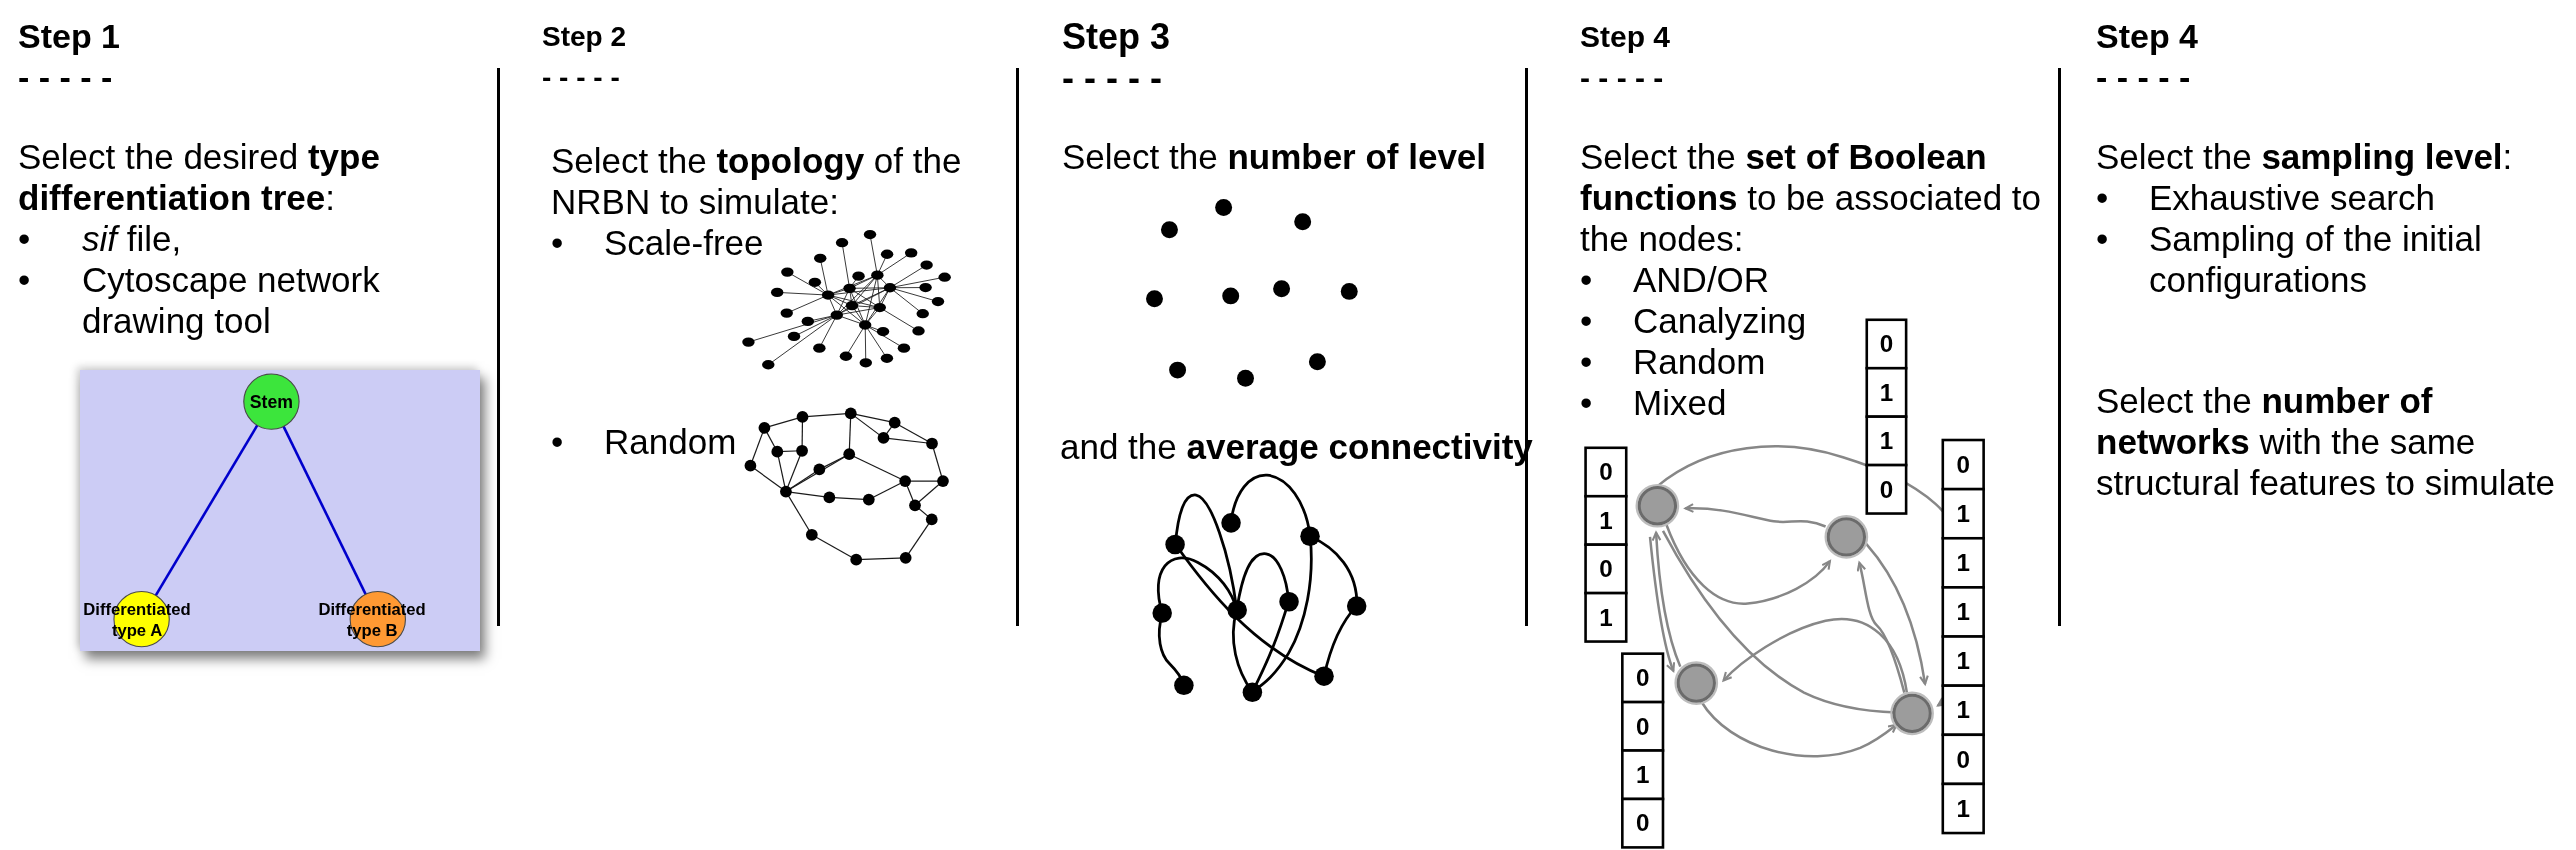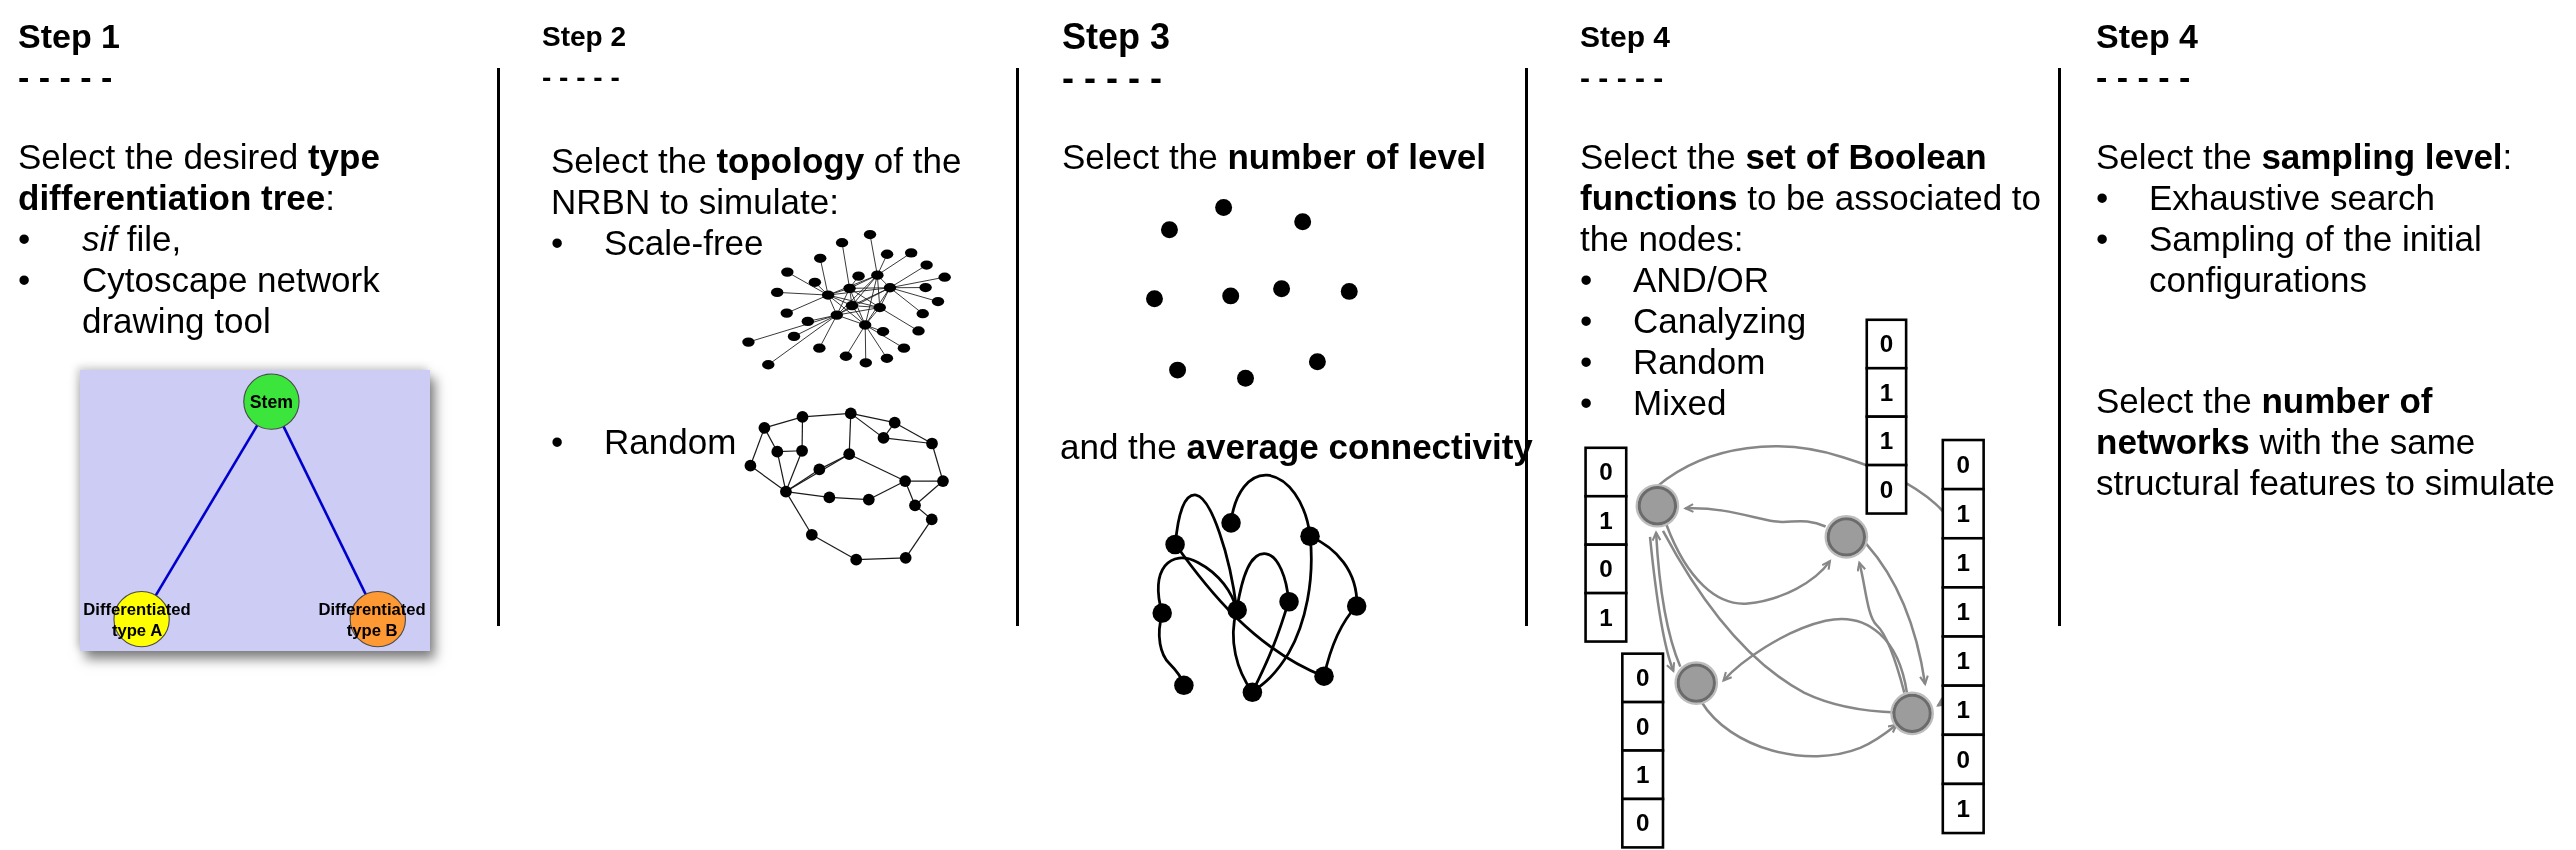--- a/index.html
+++ b/index.html
@@ -11,21 +11,21 @@
 <div class="vs" style="left:497px"></div>
 <div class="vs" style="left:1016px"></div>
 <div class="vs" style="left:1525px"></div>
 <div class="vs" style="left:2058px"></div>
 <div class="tb" style="left:18px;top:16px;font-size:34px"><b>Step 1</b><br><b>- - - - -</b></div>
 <div class="tb" style="left:542px;top:16px;font-size:28px"><b>Step 2</b><br><b>- - - - -</b></div>
 <div class="tb" style="left:1062px;top:16px;font-size:36px"><b>Step 3</b><br><b>- - - - -</b></div>
 <div class="tb" style="left:1580px;top:16px;font-size:30px"><b>Step 4</b><br><b>- - - - -</b></div>
 <div class="tb" style="left:2096px;top:16px;font-size:34px"><b>Step 4</b><br><b>- - - - -</b></div>
 <div class="tb" style="left:18px;top:136px">Select the desired <b>type</b><br><b>differentiation tree</b>:<br><span class="bu" style="width:64px">•</span><i>sif</i> file,<br><span class="bu" style="width:64px">•</span>Cytoscape network<br><span style="display:inline-block;width:64px"></span>drawing tool</div>
-<div style="position:absolute;left:80px;top:370px;width:350px;height:281px;background:#ccccf5;box-shadow:5.2px 7.8px 11.2px rgba(0,0,0,0.5),-2.6px -2.6px 7.8px rgba(0,0,0,0.18)"><svg width="350" height="281" viewBox="0 0 405 325">
+<div style="position:absolute;left:80px;top:370px;width:400px;height:281px;background:#ccccf5;box-shadow:5.2px 7.8px 11.2px rgba(0,0,0,0.5),-2.6px -2.6px 7.8px rgba(0,0,0,0.18)"><svg width="350" height="281" viewBox="0 0 405 325">
       <line x1="221.5" y1="36.5" x2="71.3" y2="288.2" stroke="#0000cc" stroke-width="3"></line>
       <line x1="221.5" y1="36.5" x2="344.6" y2="288.2" stroke="#0000cc" stroke-width="3"></line>
       <circle cx="221.5" cy="36.5" r="32" fill="#3ce53c" stroke="#4a4a4a" stroke-width="1.3"></circle>
       <circle cx="71.3" cy="288.2" r="32" fill="#ffff00" stroke="#4a4a4a" stroke-width="1.3"></circle>
       <circle cx="344.6" cy="288.2" r="32" fill="#ff9933" stroke="#4a4a4a" stroke-width="1.3"></circle>
       <text x="221.5" y="43.8" text-anchor="middle" font-family="Liberation Sans" font-weight="bold" font-size="20.5">Stem</text>
       <text x="66" y="283" text-anchor="middle" font-family="Liberation Sans" font-weight="bold" font-size="19.3">Differentiated</text>
       <text x="66" y="307.5" text-anchor="middle" font-family="Liberation Sans" font-weight="bold" font-size="19.3">type A</text>
       <text x="338" y="283" text-anchor="middle" font-family="Liberation Sans" font-weight="bold" font-size="19.3">Differentiated</text>
       <text x="338" y="307.5" text-anchor="middle" font-family="Liberation Sans" font-weight="bold" font-size="19.3">type B</text>

